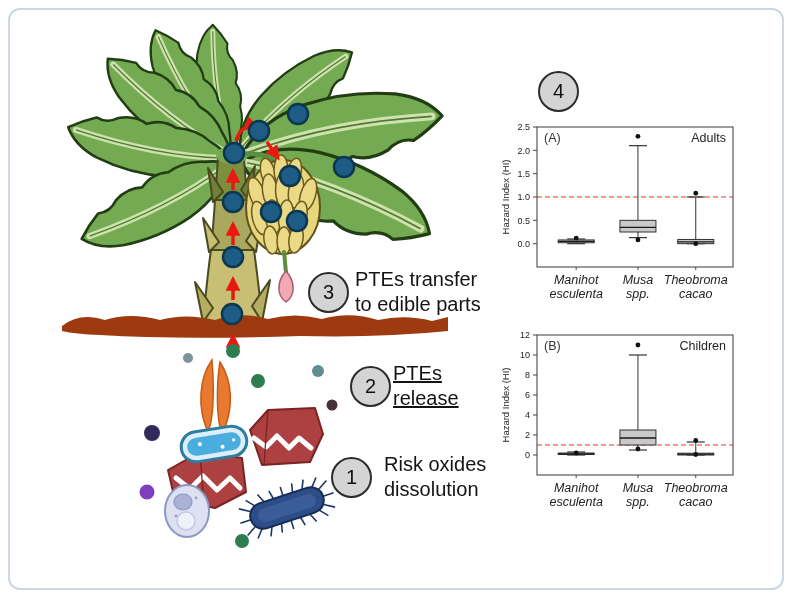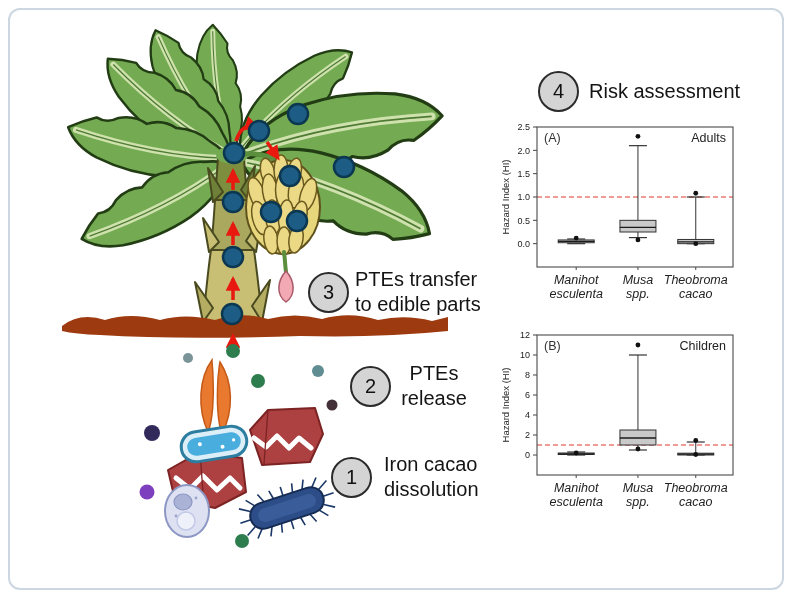--- a/index.html
+++ b/index.html
@@ -7,21 +7,21 @@
           font-family:"Liberation Sans", sans-serif;color:#111;}
   .frame{position:absolute;left:8px;top:8px;right:8px;bottom:8px;border:2px solid #ccd7e2;border-radius:12px;pointer-events:none;}
   .plant-svg{position:absolute;left:0;top:0;}
   .step{position:absolute;display:flex;align-items:center;}
   .step-circle{width:37px;height:37px;border-radius:50%;background:#d4d4d4;border:2px solid #2b2b2b;
                display:flex;align-items:center;justify-content:center;font-size:20px;color:#111;flex:0 0 auto;}
   .step-label{font-size:20px;line-height:25px;color:#141414;}
   .step1{left:331px;top:452px;gap:12px;}
   .step1 .step-label{width:120px;text-align:left;}
   .step2{left:350px;top:361px;gap:2px;}
-  .step2 .step-label{width:82px;text-align:center;}
+  .step2 .step-label{width:82px;text-decoration:underline;}
   .step3{left:308px;top:267px;gap:6px;}
   .step3 .step-label{width:137px;text-align:left;}
   .step4{left:538px;top:71px;gap:10px;}
   .step4 .step-label{white-space:nowrap;}
   .chart{position:absolute;width:240px;height:205px;}
   .chart-a{left:499px;top:115px;}
   .chart-b{left:499px;top:323px;}
 </style>
 </head>
 <body>
@@ -180,42 +180,41 @@
         <circle cx="196" cy="498" r="1.4" fill="#9aa3cc"></circle>
           <circle cx="176" cy="516" r="1.4" fill="#9aa3cc"></circle>
       </g>
     </g>
   </svg>
 
   <div class="step step1">
     <div class="step-circle">
       <span>1</span>
     </div>
-    <div class="step-label">Iron cacao dissolution</div>
+    <div class="step-label">Risk oxides dissolution</div>
   </div>
 
   <div class="step step2">
     <div class="step-circle">
       <span>2</span>
     </div>
     <div class="step-label">PTEs release</div>
   </div>
 
   <div class="step step3">
     <div class="step-circle">
       <span>3</span>
     </div>
     <div class="step-label">PTEs transfer to edible parts</div>
   </div>
 
   <div class="step step4">
     <div class="step-circle">
       <span>4</span>
     </div>
-    <div class="step-label">Risk assessment</div>
   </div>
 
   <div class="chart chart-a" id="chartA"><svg width="240" height="205" viewBox="0 0 240 205">
         <line x1="34" y1="128.66666666666666" x2="38" y2="128.66666666666666" stroke="#444" stroke-width="1"></line>
         <text x="31" y="131.86666666666665" text-anchor="end" font-size="9" fill="#222" font-family="&quot;Liberation Sans&quot;, sans-serif">0.0</text>
         <line x1="34" y1="105.33333333333334" x2="38" y2="105.33333333333334" stroke="#444" stroke-width="1"></line>
         <text x="31" y="108.53333333333335" text-anchor="end" font-size="9" fill="#222" font-family="&quot;Liberation Sans&quot;, sans-serif">0.5</text>
         <line x1="34" y1="82" x2="38" y2="82" stroke="#444" stroke-width="1"></line>
         <text x="31" y="85.2" text-anchor="end" font-size="9" fill="#222" font-family="&quot;Liberation Sans&quot;, sans-serif">1.0</text>
         <line x1="34" y1="58.66666666666667" x2="38" y2="58.66666666666667" stroke="#444" stroke-width="1"></line>

